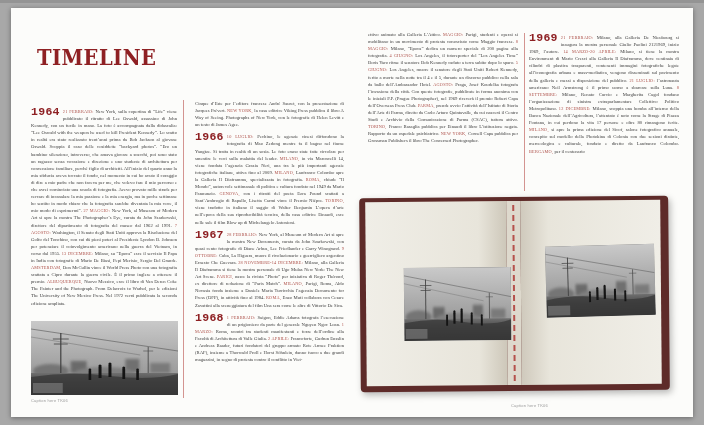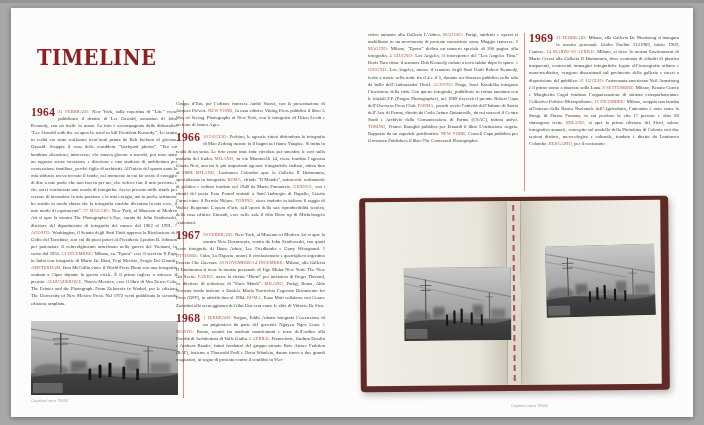--- a/index.html
+++ b/index.html
@@ -7,21 +7,21 @@
   .bg-top{position:absolute;left:0;top:0;width:704px;height:3px;background:#949494;}
   .spread{position:absolute;left:11px;top:8px;width:682px;height:409px;background:#fcfcfa;
           box-shadow:0 1px 5px rgba(0,0,0,.38);}
   .page-title{position:absolute;left:26px;top:20px;font-size:23px;font-weight:bold;color:#8e2023;
               letter-spacing:.5px;transform:scaleX(.85);transform-origin:left top;
               font-family:"DejaVu Serif", serif;}
   .col{position:absolute;font-size:4.7px;line-height:7.1px;color:#3c3c3c;text-align:justify;
        overflow:hidden;}
   .block{margin-bottom:5px;}
   .block .year{float:left;font-size:11.5px;line-height:8px;height:8px;font-weight:bold;
-               color:#8e2023;margin-right:3px;font-family:Liberation Serif, serif;letter-spacing:.3px;}
+               color:#8e2023;margin-right:3px;font-family:Liberation Mono, monospace;letter-spacing:.3px;}
   .seg-date{color:#ad4f48;font-size:4.3px;letter-spacing:.2px;}
   .seg-text{color:#3c3c3c;}
   .vrule{position:absolute;width:1px;background:#d39490;}
   .caption{position:absolute;font-size:4px;color:#9b9b9b;letter-spacing:.2px;
            font-family:"Liberation Sans", sans-serif;}
   .photo{position:absolute;overflow:hidden;background:#8f8f8f;}
   .photo svg{display:block;width:100%;height:100%;}
   .book{position:absolute;left:349px;top:189px;width:309px;height:194px;transform:rotate(-.5deg);}
   .book .cover{position:absolute;left:0;top:0;right:0;bottom:0;background:#5e2b29;border-radius:4px;
                box-shadow:2px 3px 7px rgba(0,0,0,.28);}
@@ -100,21 +100,21 @@
 
   <div class="photo" style="left:20px;top:313px;width:147px;height:74px;">
     <svg viewBox="0 0 148 74" preserveAspectRatio="none">
         <use href="#foggy"></use>
       </svg>
   </div>
   <div class="caption" style="left:20px;top:390px;">Caption here TK06</div>
 
   <div class="vrule" style="left:172px;top:92px;height:298px;"></div>
 
-  <div class="col" style="left:165px;top:92px;width:149px;height:306px;">
+  <div class="col" style="left:184px;top:92px;width:149px;height:306px;">
       <div class="block"><span class="seg-text">Cinque d’Este per l’editore francese André Sauret, con la presentazione di Jacques Prévert. </span><span class="seg-date">NEW YORK, </span><span class="seg-text">la casa editrice Viking Press pubblica il libro A Way of Seeing. Photographs of New York, con le fotografie di Helen Levitt e un testo di James Agee.</span></div>
       <div class="block"><span class="year">1966</span><span class="seg-date">10 LUGLIO: </span><span class="seg-text">Pechino, le agenzie cinesi diffondono la fotografia di Mao Zedong mentre fa il bagno nel fiume Yangtze. Si tratta in realtà di un sosia. Le foto erano state fatte circolare per smentire le voci sulla malattia del leader. </span><span class="seg-date">MILANO, </span><span class="seg-text">in via Maroncelli 14, viene fondata l’agenzia Grazia Neri, una tra le più importanti agenzie fotografiche italiane, attiva fino al 2009. </span><span class="seg-date">MILANO, </span><span class="seg-text">Lanfranco Colombo apre la Galleria Il Diaframma, specializzata in fotografia. </span><span class="seg-date">ROMA, </span><span class="seg-text">chiude “Il Mondo”, autorevole settimanale di politica e cultura fondato nel 1949 da Mario Pannunzio. </span><span class="seg-date">GENOVA, </span><span class="seg-text">con i ritratti del poeta Ezra Pound scattati a Sant’Ambrogio di Rapallo, Lisetta Carmi vince il Premio Niépce. </span><span class="seg-date">TORINO, </span><span class="seg-text">viene tradotto in italiano il saggio di Walter Benjamin L’opera d’arte nell’epoca della sua riproducibilità tecnica, della casa editrice Einaudi, esce nelle sale il film Blow up di Michelangelo Antonioni.</span></div>
       <div class="block"><span class="year">1967</span><span class="seg-date">28 FEBBRAIO: </span><span class="seg-text">New York, al Museum of Modern Art si apre la mostra New Documents, curata da John Szarkowski, con quasi cento fotografie di Diane Arbus, Lee Friedlander e Garry Winogrand. </span><span class="seg-date">9 OTTOBRE: </span><span class="seg-text">Cuba, La Higuera, muore il rivoluzionario e guerrigliero argentino Ernesto Che Guevara. </span><span class="seg-date">28 NOVEMBRE-14 DICEMBRE: </span><span class="seg-text">Milano, alla Galleria Il Diaframma si tiene la mostra personale di Ugo Mulas New York: The New Art Scene. </span><span class="seg-date">PARIGI, </span><span class="seg-text">nasce la rivista “Photo” per iniziativa di Roger Thérond, ex direttore di redazione di “Paris Match”. </span><span class="seg-date">MILANO, </span><span class="seg-text">Parigi, Roma, Aldo Novasia fonda insieme a Daniele Maria Turricchia l’agenzia Documento for Press (DFP), in attività fino al 1984. </span><span class="seg-date">ROMA, </span><span class="seg-text">Enzo Muti collabora con Cesare Zavattini alla sceneggiatura del film Una sera come le altre di Vittorio De Sica.</span></div>
       <div class="block"><span class="year">1968</span><span class="seg-date">1 FEBBRAIO: </span><span class="seg-text">Saigon, Eddie Adams fotografa l’esecuzione di un prigioniero da parte del generale Nguyen Ngoc Loan. </span><span class="seg-date">1 MARZO: </span><span class="seg-text">Roma, scontri tra studenti manifestanti e forze dell’ordine alla Facoltà di Architettura di Valle Giulia. </span><span class="seg-date">2 APRILE: </span><span class="seg-text">Francoforte, Gudrun Ensslin e Andreas Baader, futuri fondatori del gruppo armato Rote Armee Fraktion (RAF), insieme a Thorwald Proll e Horst Söhnlein, danno fuoco a due grandi magazzini, in segno di protesta contro il conflitto in Viet-</span></div>
     </div>
 
   <div class="col" style="left:357px;top:23px;width:150px;height:162px;">
       <div class="block"><span class="seg-text">ettivo animato alla Galleria L’Attico. </span><span class="seg-date">MAGGIO: </span><span class="seg-text">Parigi, studenti e operai si mobilitano in un movimento di protesta conosciuto come Maggio francese. </span><span class="seg-date">8 MAGGIO: </span><span class="seg-text">Milano, “Epoca” dedica un numero speciale di 200 pagine alla fotografia. </span><span class="seg-date">4 GIUGNO: </span><span class="seg-text">Los Angeles, il fotoreporter del “Los Angeles Time” Boris Yaro ritrae il senatore Bob Kennedy caduto a terra subito dopo lo sparo. </span><span class="seg-date">5 GIUGNO: </span><span class="seg-text">Los Angeles, muore il senatore degli Stati Uniti Robert Kennedy, ferito a morte nella notte tra il 4 e il 5, durante un discorso pubblico nella sala da ballo dell’Ambassador Hotel. </span><span class="seg-date">AGOSTO: </span><span class="seg-text">Praga, Josef Koudelka fotografa l’invasione della città. Con queste fotografie, pubblicate in forma anonima con le iniziali P.P. (Prague Photographer), nel 1969 riceverà il premio Robert Capa dell’Overseas Press Club. </span><span class="seg-date">PARMA, </span><span class="seg-text">prende avvio l’attività dell’Istituto di Storia dell’Arte di Parma, diretto da Carlo Arturo Quintavalle, da cui nascerà il Centro Studi e Archivio della Comunicazione di Parma (CSAC), tuttora attivo. </span><span class="seg-date">TORINO, </span><span class="seg-text">Franco Basaglia pubblica per Einaudi il libro L’istituzione negata. Rapporto da un ospedale psichiatrico. </span><span class="seg-date">NEW YORK, </span><span class="seg-text">Cornell Capa pubblica per Grossman Publishers il libro The Concerned Photographer.</span></div>
     </div>
 

